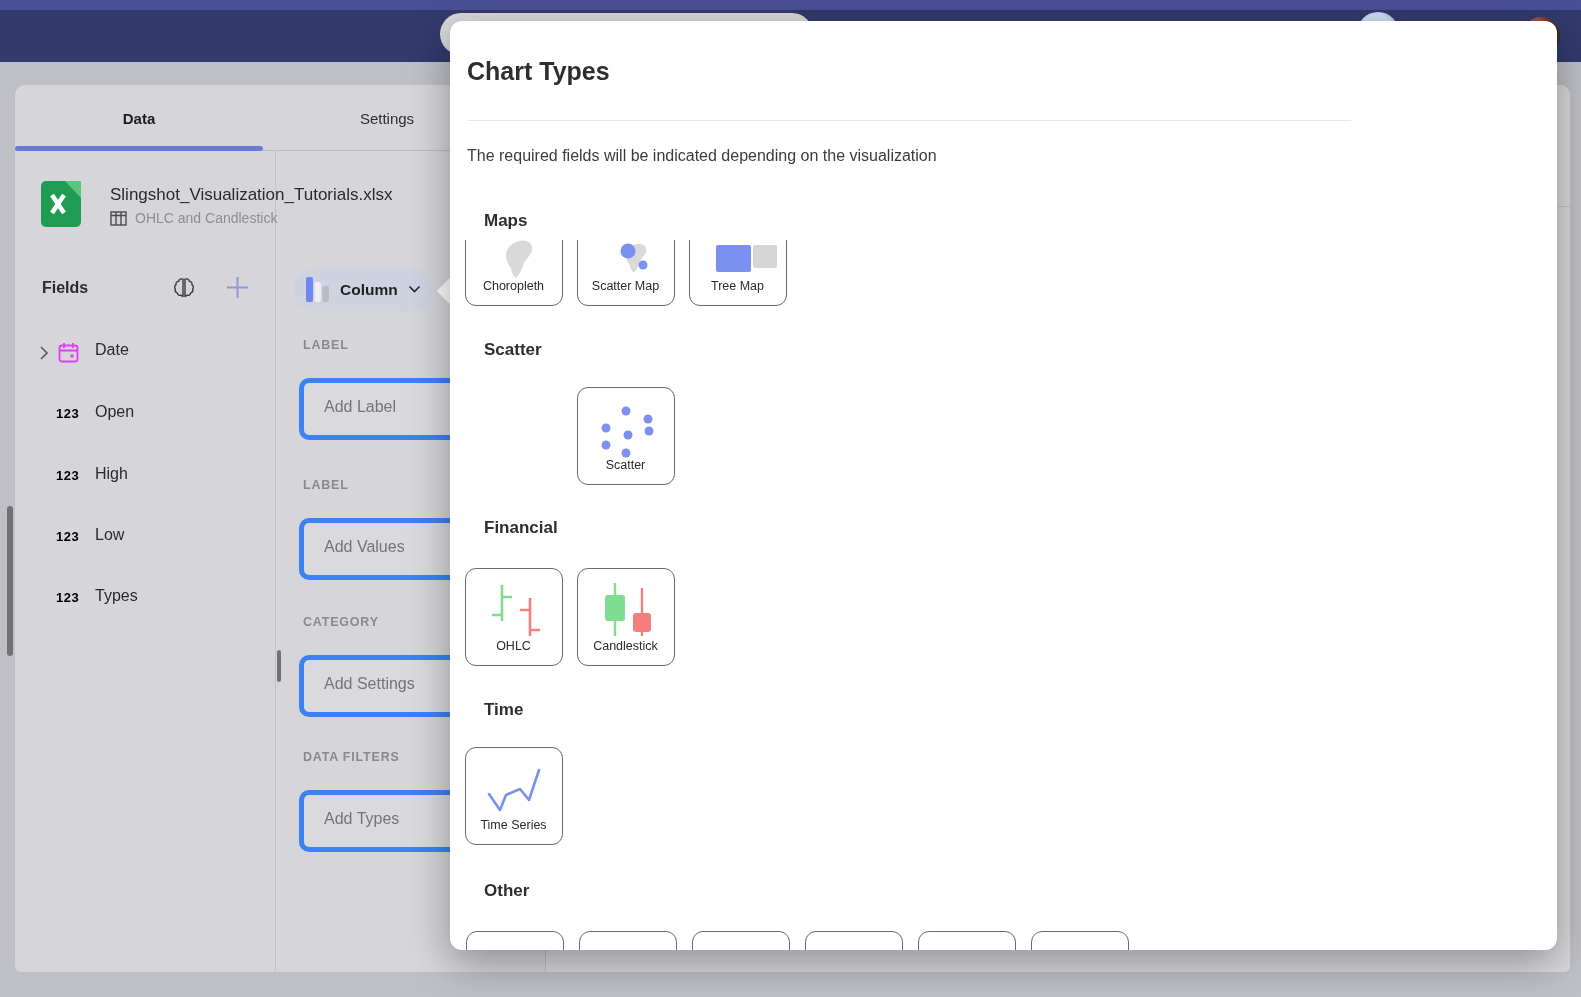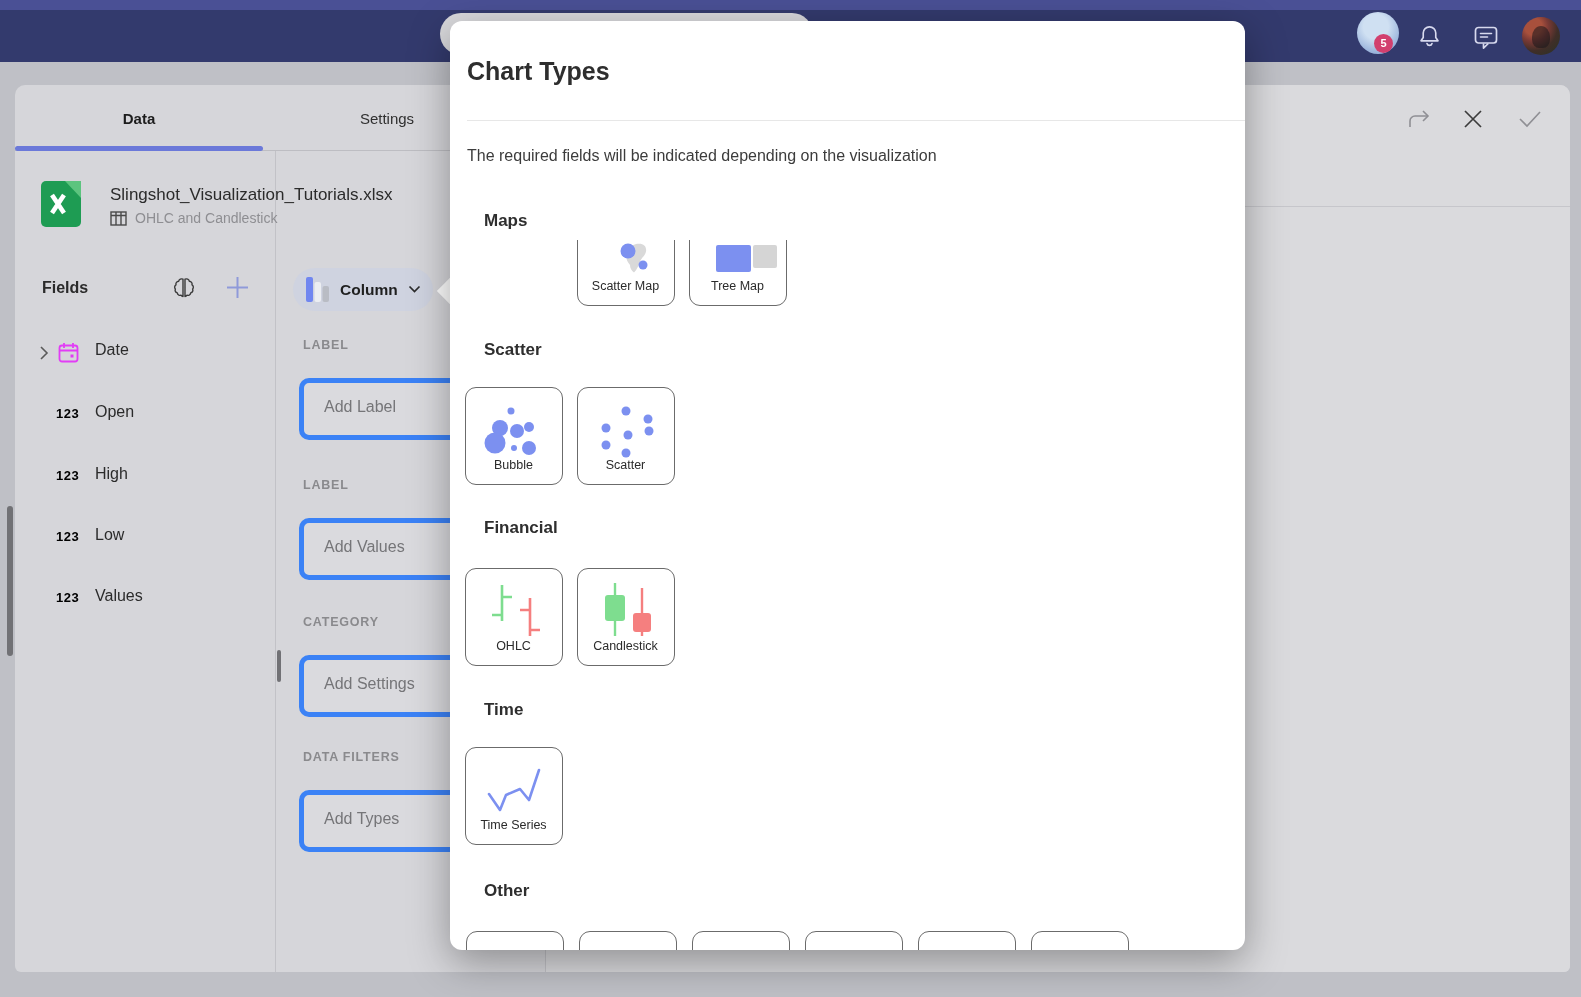--- a/index.html
+++ b/index.html
@@ -55,21 +55,21 @@
   .type-pill{left:293px;top:268px;width:140px;height:43px;border-radius:22px;background:#cfd3e0;
     display:flex;align-items:center;padding-left:13px;box-sizing:border-box;gap:10px;}
   .type-pill .label{font-size:15.5px;font-weight:bold;color:#1f1f1f;}
   .ed-label{left:303px;font-size:12.5px;font-weight:bold;color:#8a8a8d;letter-spacing:.8px;}
   .drop-box{left:299px;width:240px;height:52px;border:5px solid #3b82f6;border-radius:10px;background:#dadade;}
   .drop-box .ph{position:absolute;left:20px;top:15px;font-size:16px;color:#757578;}
 
   
   .modal-wrap{left:450px;top:21px;width:919px;height:929px;z-index:10;}
   .modal-caret{position:absolute;left:-9px;top:260px;width:20px;height:20px;background:#fff;transform:rotate(45deg);}
-  .modal{position:absolute;left:0;top:0;width:795px;height:929px;background:#fff;border-radius:12px;
+  .modal{position:absolute;left:0;top:0;width:1107px;height:929px;background:#fff;border-radius:12px;
     box-shadow:0 12px 40px rgba(0,0,0,.35);overflow:hidden;}
   .modal-title{position:absolute;left:17px;top:36px;font-size:25px;font-weight:bold;color:#2e2e2e;}
   .modal-divider{position:absolute;left:17px;top:99px;width:884px;height:1px;background:#e7e7e7;}
   .modal-subtitle{position:absolute;left:17px;top:126px;font-size:16px;color:#3c3c3c;}
   .msec-heading{position:absolute;left:34px;font-size:17px;font-weight:600;color:#2e2e2e;}
   .tile{position:absolute;width:98px;height:98px;background:#fff;border:1.5px solid #6b6b6b;border-radius:11px;box-sizing:border-box;}
   .tile svg{position:absolute;left:0;top:4px;width:95px;height:66px;}
   .tile .tile-label{position:absolute;left:0;top:70px;width:95px;text-align:center;font-size:12.5px;color:#2b2b2b;}
   .clip-row{position:absolute;left:15px;top:219px;width:700px;height:66px;overflow:hidden;}
   .clip-row .tile{top:-32px;}
@@ -162,21 +162,21 @@
   <div class="abs field-row" style="top:465px">
     <span class="field-badge">123</span>
     <span class="field-name">High</span>
   </div>
   <div class="abs field-row" style="top:526px">
     <span class="field-badge">123</span>
     <span class="field-name">Low</span>
   </div>
   <div class="abs field-row" style="top:587px">
     <span class="field-badge">123</span>
-    <span class="field-name">Values</span>
+    <span class="field-name">Types</span>
   </div>
 
   <div class="abs scroll-thumb-page"></div>
   <div class="abs scroll-thumb-mid"></div>
 
   <div class="abs type-pill">
     <svg width="24" height="25" viewBox="0 0 24 25">
       <rect x="0" y="0" width="7" height="25" rx="2" fill="#7086f0"></rect>
       <rect x="8.5" y="5" width="6.5" height="20" rx="2" fill="#eceef2"></rect>
       <rect x="16.5" y="9" width="6.5" height="16" rx="2" fill="#b9bcc4"></rect>
@@ -210,50 +210,44 @@
   <div class="abs modal-wrap">
     <div class="modal-caret"></div>
     <div class="modal">
 
       <div class="modal-title">Chart Types</div>
       <div class="modal-divider"></div>
       <div class="modal-subtitle">The required fields will be indicated depending on the visualization</div>
 
       <div class="msec-heading" style="top:190px">Maps</div>
       <div class="clip-row">
+        <div class="tile" style="left:0">
+          <svg viewBox="0 0 95 66">
+            <path d="M53 28c8-2 14 2 13 9-1 6-6 8-8 13-2 6-4 11-8 15-3-2-5-6-5-10-3-4-5-8-5-13 0-7 6-12 13-14Z" fill="#d9d9d9"></path>
+          </svg>
+          <div class="tile-label">Choropleth</div>
+        </div>
         <div class="tile" style="left:112px">
           <svg viewBox="0 0 95 66">
             <path d="M58 31c7-1.5 11 2 10 7.5-.8 4.5-4.5 6-6 10-1.5 4.5-3 8-6 11-2.5-1.5-4-4.5-4-7.5-2.5-3-4-6-4-10 0-5.5 4.5-9.5 10-11Z" fill="#d9d9d9"></path>
             <circle cx="50" cy="38" r="7.5" fill="#7c90f0"></circle>
             <circle cx="65" cy="52" r="4.5" fill="#7c90f0"></circle>
           </svg>
           <div class="tile-label">Scatter Map</div>
         </div>
         <div class="tile" style="left:224px">
           <svg viewBox="0 0 95 66">
             <rect x="26" y="32" width="35" height="27" rx="2" fill="#7c90f0"></rect>
             <rect x="63" y="32" width="24" height="23" rx="2" fill="#d5d5d5"></rect>
           </svg>
           <div class="tile-label">Tree Map</div>
         </div>
       </div>
 
       <div class="msec-heading" style="top:319px">Scatter</div>
-      <div class="tile" style="left:15px;top:366px">
-        <svg viewBox="0 0 95 66">
-          <circle cx="29" cy="51" r="10.5" fill="#7c90f0"></circle>
-          <circle cx="34" cy="36" r="8" fill="#7c90f0"></circle>
-          <circle cx="51" cy="39" r="7" fill="#7c90f0"></circle>
-          <circle cx="63" cy="35" r="5" fill="#7c90f0"></circle>
-          <circle cx="45" cy="19" r="3.5" fill="#7c90f0"></circle>
-          <circle cx="63" cy="56" r="7" fill="#7c90f0"></circle>
-          <circle cx="48" cy="56" r="3" fill="#7c90f0"></circle>
-        </svg>
-        <div class="tile-label">Bubble</div>
-      </div>
       <div class="tile" style="left:127px;top:366px">
         <svg viewBox="0 0 95 66">
           <circle cx="48" cy="19" r="4.5" fill="#7c90f0"></circle>
           <circle cx="28" cy="36" r="4.5" fill="#7c90f0"></circle>
           <circle cx="50" cy="43" r="4.5" fill="#7c90f0"></circle>
           <circle cx="70" cy="27" r="4.5" fill="#7c90f0"></circle>
           <circle cx="71" cy="39" r="4.5" fill="#7c90f0"></circle>
           <circle cx="28" cy="53" r="4.5" fill="#7c90f0"></circle>
           <circle cx="48" cy="61" r="4.5" fill="#7c90f0"></circle>
         </svg>

